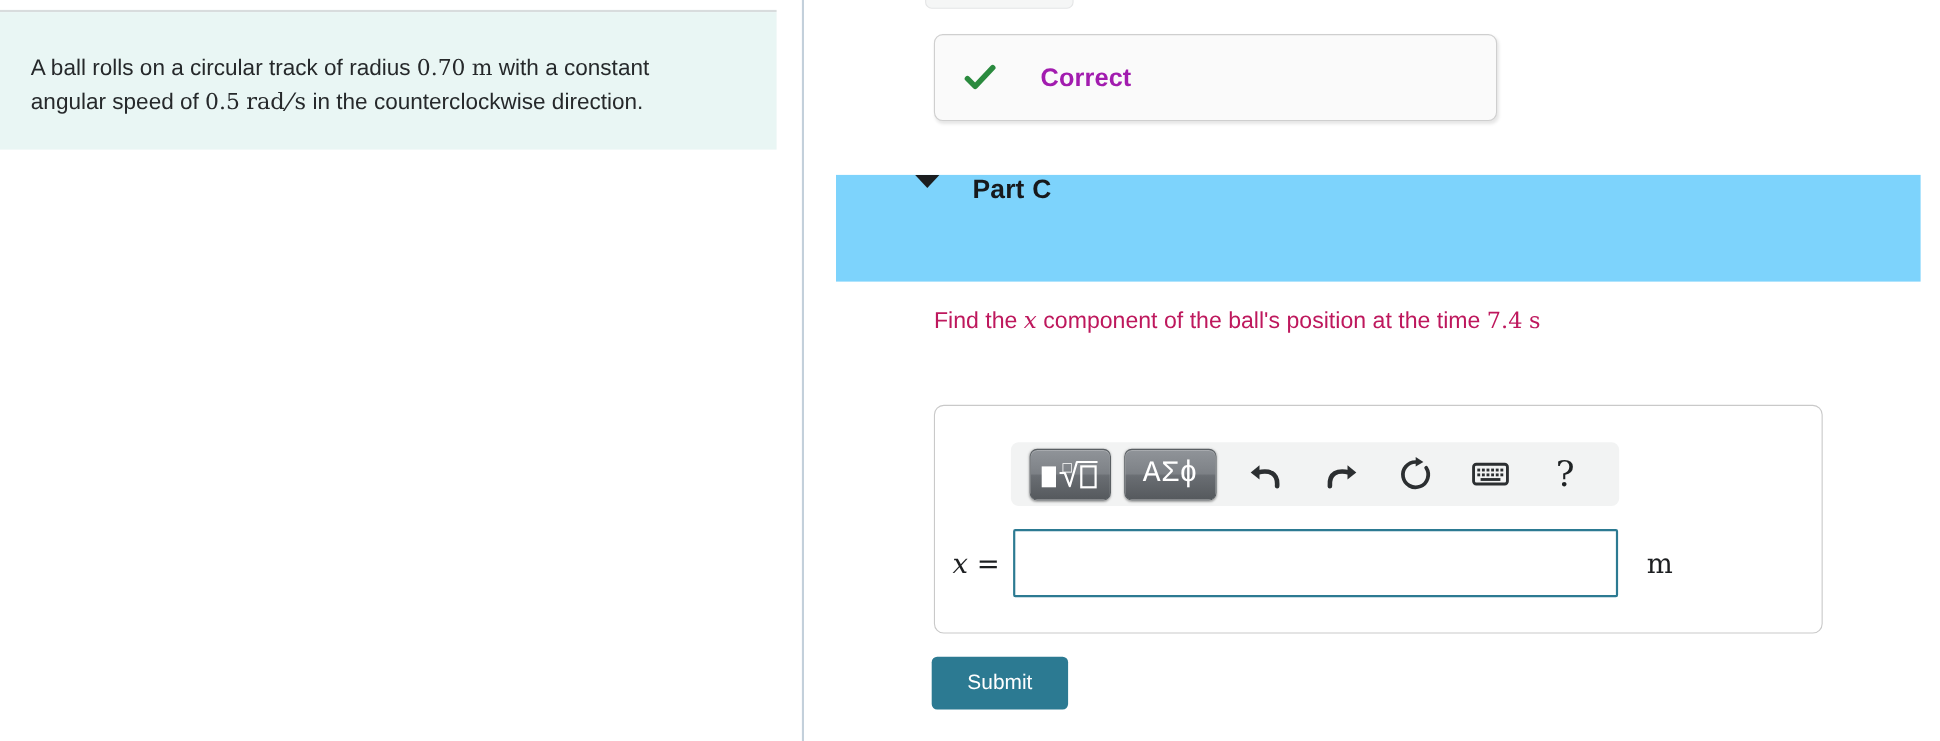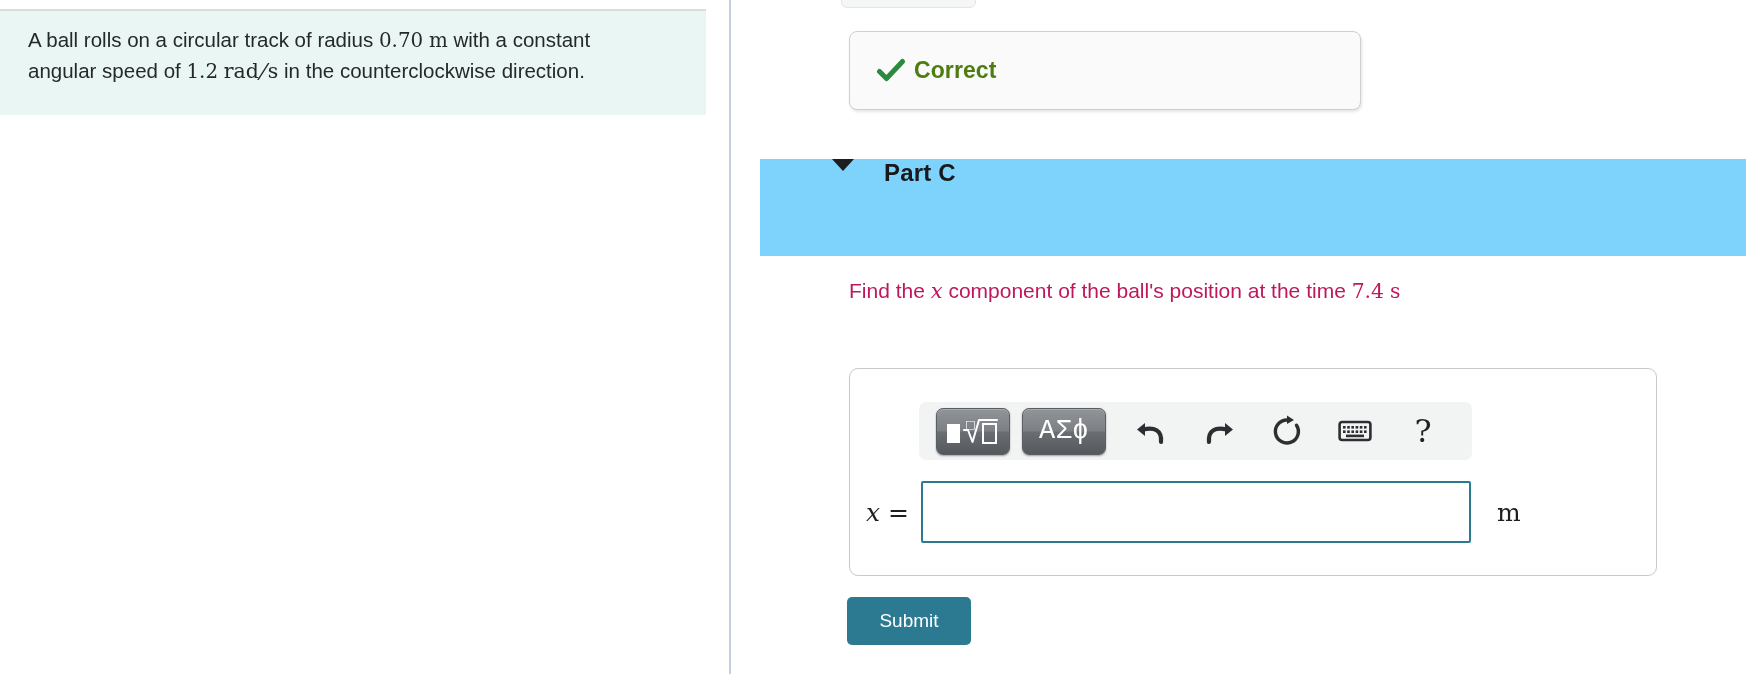--- a/index.html
+++ b/index.html
@@ -29,21 +29,21 @@
     position: absolute;
     left: 0; top: 9px;
     width: 706px;
     height: 2px;
     background: #d8dcdd;
   }
   #problem-statement {
     position: absolute;
     left: 0; top: 11px;
     width: 706px;
-    padding: 14px 30px 28px 28px;
+    padding: 36px 30px 28px 28px;
     background: #e9f6f4;
     color: #26292b;
     font-size: 20.5px;
     line-height: 30px;
   }
   .mathserif {
     font-family: "DejaVu Serif", "Liberation Serif", serif;
     font-size: 0.97em;
   }
   .mathit {
@@ -100,24 +100,24 @@
     box-shadow: 1px 2px 3px rgba(0,0,0,0.10);
     display: flex;
     align-items: center;
   }
   #correct-check {
     margin-left: 26px;
     width: 30px; height: 30px;
     display: flex; align-items: center; justify-content: center;
   }
   #correct-label {
-    margin-left: 8px;
+    margin-left: 40px;
     font-size: 23px;
     font-weight: bold;
-    color: #4d7c0f;
+    color: #a21caf;
     letter-spacing: 0.1px;
   }
 
   
   #part-header {
     position: absolute;
     left: 29px; top: 159px;
     width: 986px; height: 97px;
     background: #7dd3fc;
     display: flex;
@@ -265,21 +265,21 @@
 </head>
 <body>
 
 <div id="page">
 
   <div id="left-panel">
 
     <div id="problem-rule"></div>
 
     <div id="problem-statement">
-      <span>A ball rolls on a circular track of radius </span><span class="mathserif">0.70</span><span>&nbsp;</span><span class="mathserif">m</span><span> with a constant</span><br><span>angular speed of </span><span class="mathserif">1.2</span><span>&nbsp;</span><span class="frac"><span>rad</span><span class="slash">/</span><span>s</span></span><span> in the counterclockwise direction.</span>
+      <span>A ball rolls on a circular track of radius </span><span class="mathserif">0.70</span><span>&nbsp;</span><span class="mathserif">m</span><span> with a constant</span><br><span>angular speed of </span><span class="mathserif">0.5</span><span>&nbsp;</span><span class="frac"><span>rad</span><span class="slash">/</span><span>s</span></span><span> in the counterclockwise direction.</span>
     </div>
 
   </div>
 
   <div id="panel-divider"></div>
 
   <div id="right-panel">
 
     <div id="prev-answer-stub"></div>
 

